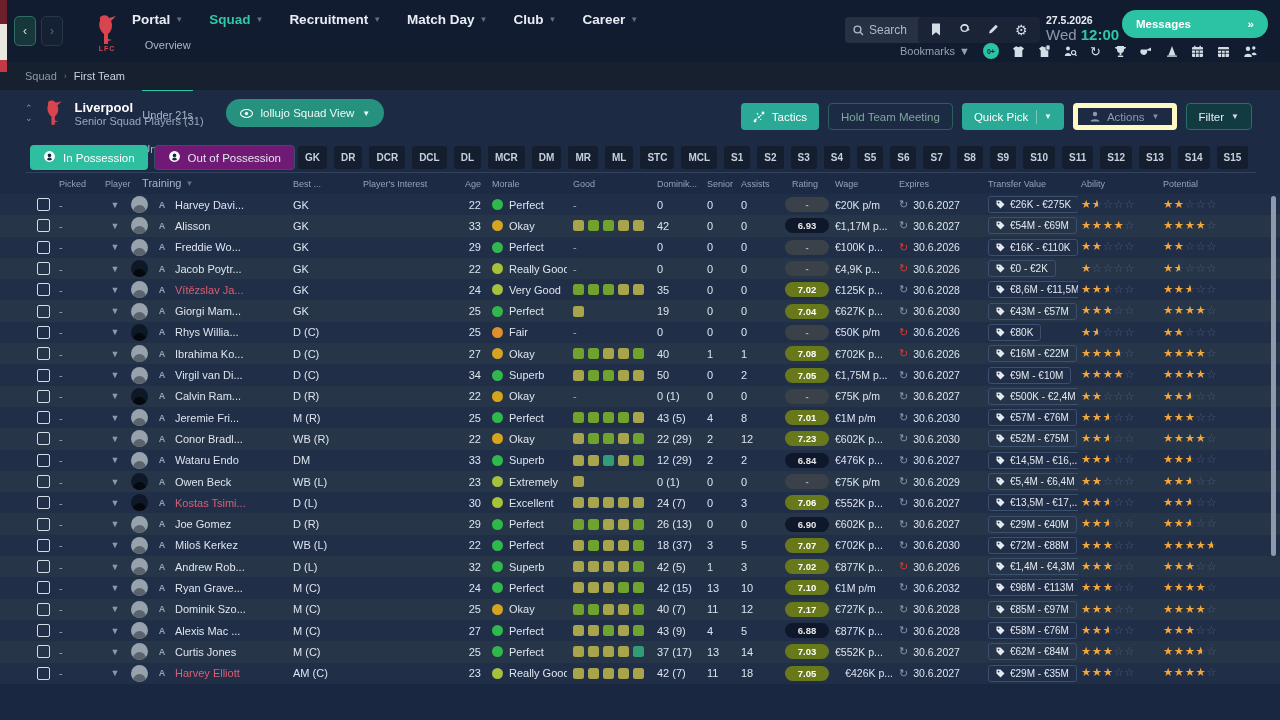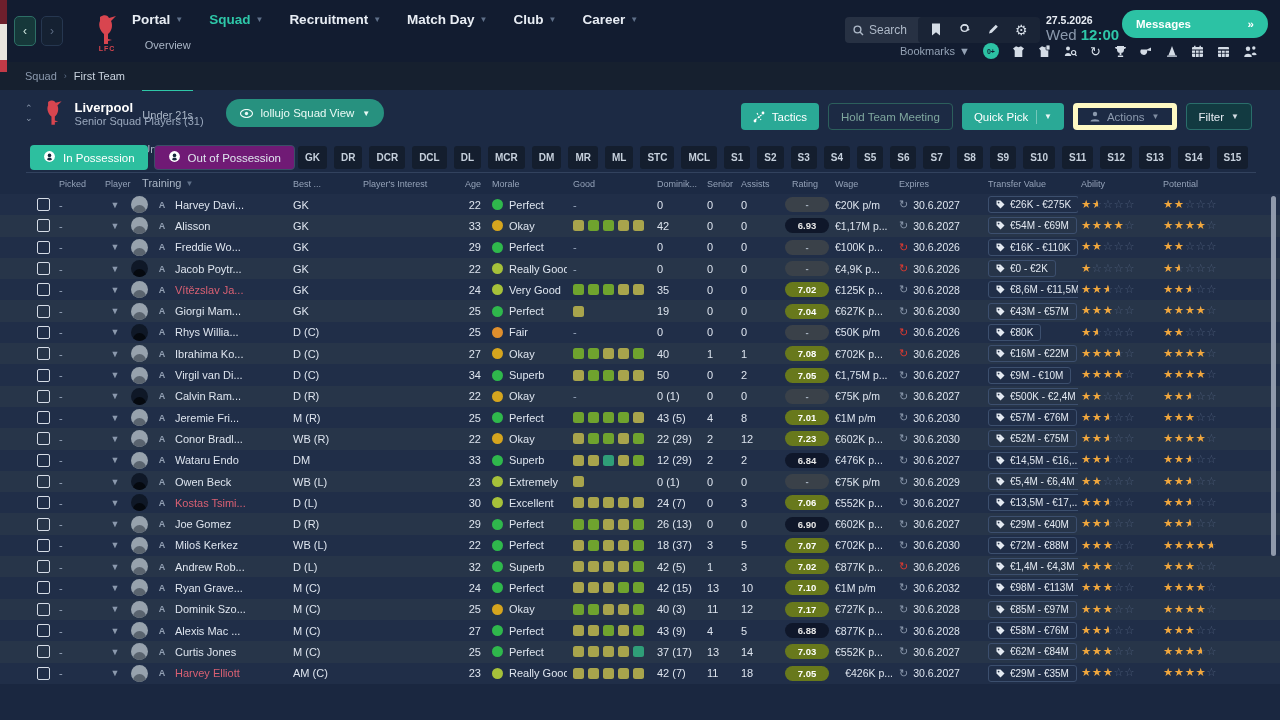--- a/index.html
+++ b/index.html
@@ -1700,21 +1700,21 @@
           <span class="mdot" style="background: rgb(214, 165, 30);"></span>
           <span class="mlbl">Okay</span>
         </div>
         <div class="cell form">
           <span class="fbox" style="background: rgb(111, 163, 46);"></span>
           <span class="fbox" style="background: rgb(111, 163, 46);"></span>
           <span class="fbox" style="background: rgb(168, 164, 76);"></span>
           <span class="fbox" style="background: rgb(168, 164, 76);"></span>
           <span class="fbox" style="background: rgb(111, 163, 46);"></span>
         </div>
-        <div class="cell">40 (3)</div>
+        <div class="cell">40 (7)</div>
         <div class="cell">11</div>
         <div class="cell">12</div>
         <div class="cell">
           <div class="rate good">7.17</div>
         </div>
         <div class="cell" style="font-size: 10.5px;">€727K p...</div>
         <div class="cell">
           <div class="exp">
             <span class="ck">↻</span>
             <span>30.6.2028</span>

